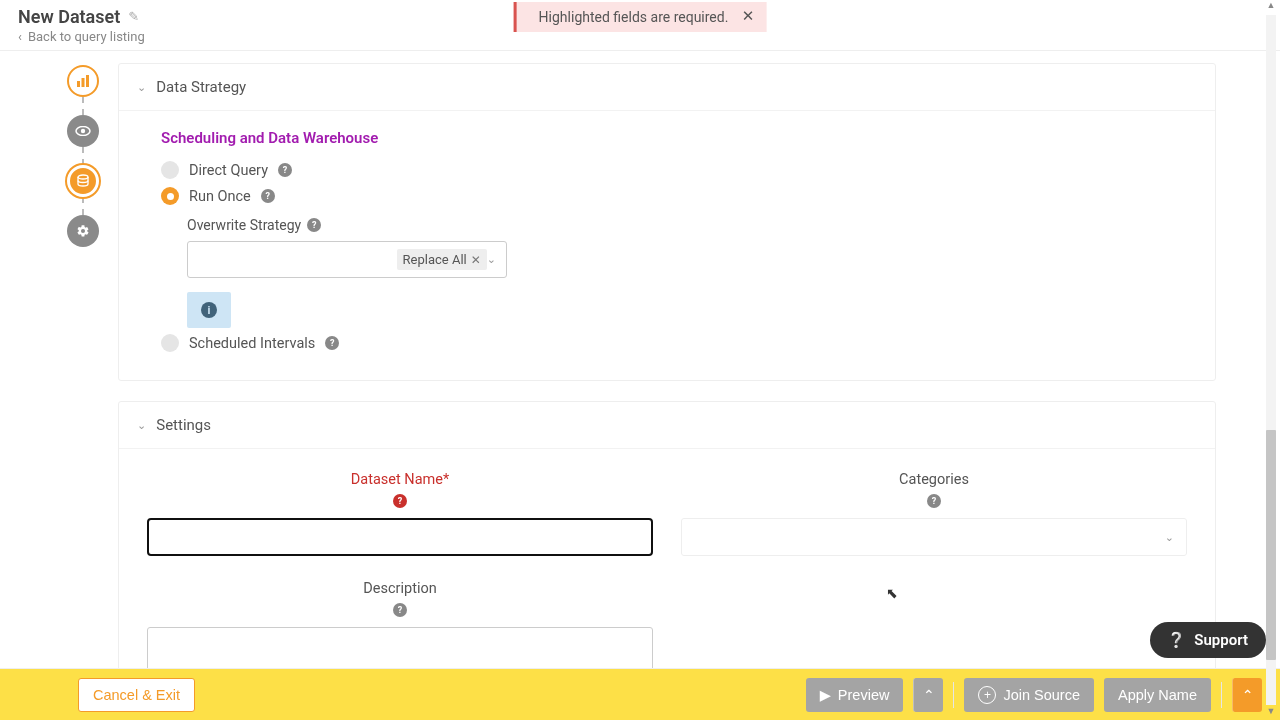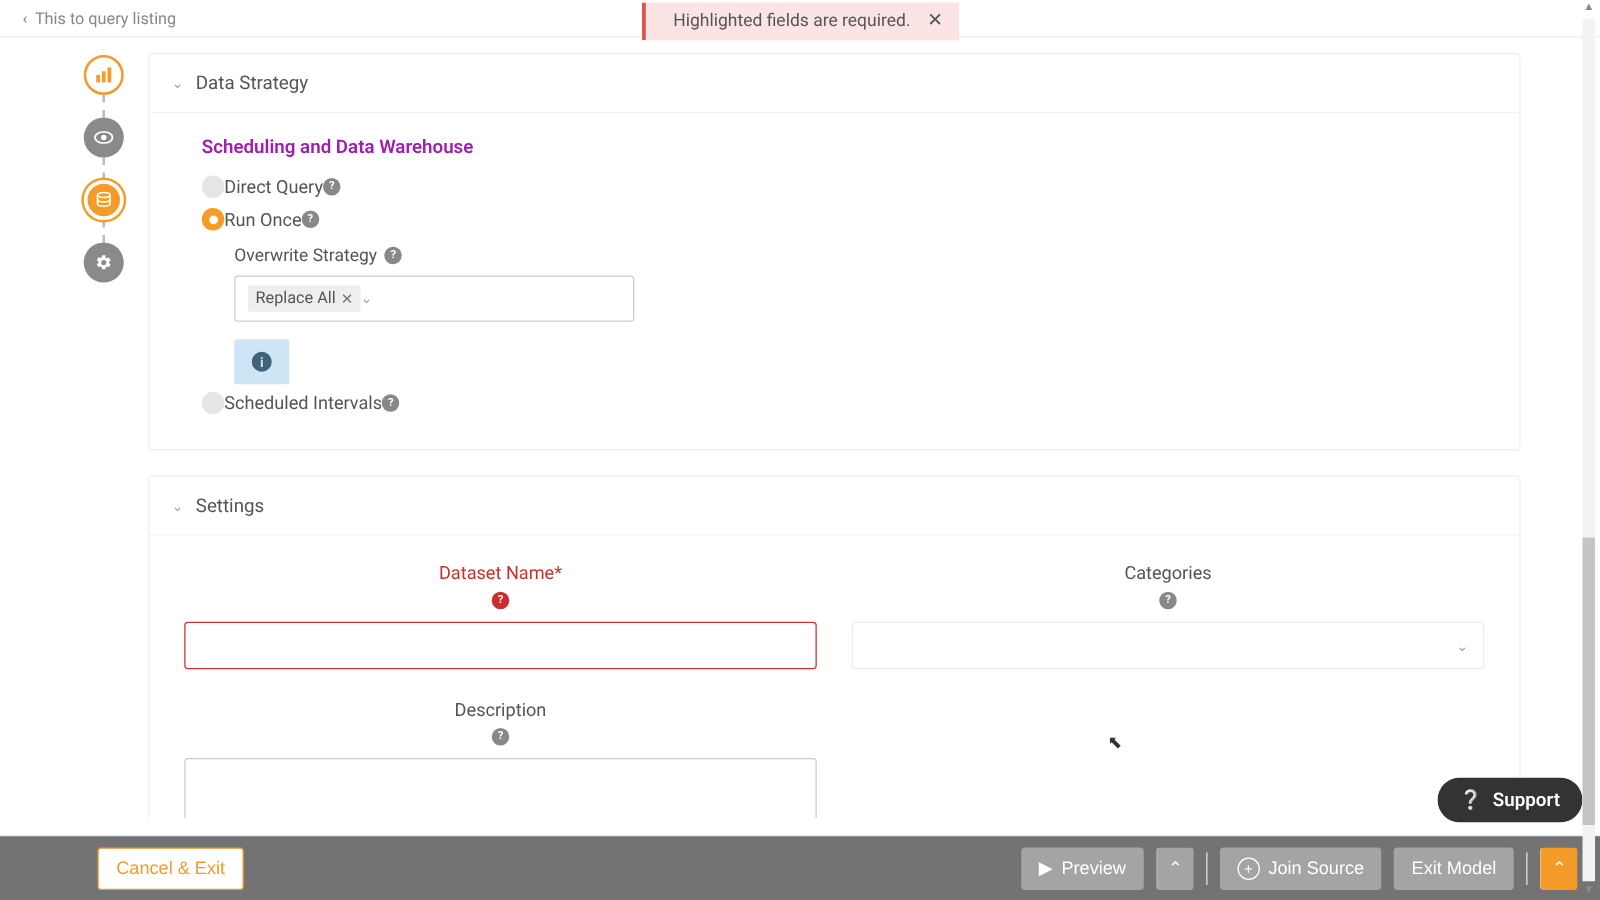--- a/index.html
+++ b/index.html
@@ -29,48 +29,48 @@
 .step-circle.active-filled { background: #f49b29; border: 3px solid #fff; box-shadow: 0 0 0 2px #f49b29; color: #fff; }
 .step-conn { width: 2px; height: 18px; border-left: 2px dashed #bbb; }
 
 
 .panel { border: 1px solid #eee; border-radius: 3px; margin-bottom: 20px; background: #fff; }
 .panel-header { padding: 14px 18px; display: flex; align-items: center; gap: 10px; font-size: 15px; color: #555; border-bottom: 1px solid #f2f2f2; }
 .collapse-caret { color: #999; cursor: pointer; font-size: 11px; }
 .panel-body { padding: 18px 30px 24px 42px; }
 
 .subhead { font-weight: 600; font-size: 15px; color: #a21caf; margin-bottom: 10px; }
-.radio-row { display: flex; align-items: center; gap: 0; padding: 4px 0; font-size: 14.5px; color: #555; }
+.radio-row { display: flex; align-items: center; gap: 10px; padding: 4px 0; font-size: 14.5px; color: #555; }
 .radio-dot { width: 18px; height: 18px; border-radius: 50%; background: #e5e5e5; cursor: pointer; }
 .radio-dot.selected { background: #f49b29; display: flex; align-items: center; justify-content: center; }
 .radio-dot.selected::after { content: ""; width: 7px; height: 7px; border-radius: 50%; background: #fff; }
 .radio-indent { margin-left: 26px; margin-top: 8px; }
 .field-label { font-size: 14px; color: #555; margin-bottom: 8px; display: flex; gap: 6px; align-items: center; }
 .help-icon { width: 14px; height: 14px; border-radius: 50%; background: #888; color: #fff; font-size: 9px; display: inline-flex; align-items: center; justify-content: center; font-weight: bold; }
 
-.tag-select { width: 320px; border: 1px solid #ccc; border-radius: 3px; padding: 7px 10px; display: flex; align-items: center; justify-content: flex-start; cursor: pointer; }
+.tag-select { width: 320px; border: 1px solid #ccc; border-radius: 3px; padding: 7px 10px; display: flex; align-items: center; justify-content: flex-end; cursor: pointer; }
 .tag-chip { background: #eee; border-radius: 2px; padding: 3px 6px; font-size: 13px; color: #555; display: inline-flex; align-items: center; gap: 4px; }
 .tag-x { font-size: 12px; color: #777; cursor: pointer; }
 .chev-down { color: #999; font-size: 11px; }
 
 .info-strip { margin-top: 14px; background: #cee5f5; color: #41637a; padding: 10px 14px; font-size: 14px; display: flex; align-items: center; gap: 10px; border-radius: 2px; width: fit-content; }
 .info-icon { width: 16px; height: 16px; border-radius: 50%; background: #41637a; color: #cee5f5; font-size: 11px; font-weight: bold; display: flex; align-items: center; justify-content: center; }
 
 
 .settings-grid { display: grid; grid-template-columns: 1fr 1fr; gap: 24px 28px; padding: 22px 28px 30px; }
 .form-label { font-size: 14.5px; color: #555; margin-bottom: 10px; display: flex; gap: 6px; align-items: center; flex-direction: column; }
 .form-label.error { color: #c9302c; }
 .help-icon.error { background: #c9302c; }
 .text-input { width: 100%; height: 38px; border: 1px solid #ccc; border-radius: 3px; padding: 6px 10px; font-size: 14px; }
 .text-input.error { border-color: #c9302c; }
 .textarea { width: 100%; height: 88px; border: 1px solid #ccc; border-radius: 3px; padding: 8px 10px; font-size: 14px; resize: none; font-family: inherit; }
 .select-empty { width: 100%; height: 38px; border: 1px solid #eee; border-radius: 3px; display: flex; align-items: center; justify-content: flex-end; padding: 0 12px; color: #ccc; cursor: pointer; }
 
 
-.footer { position: absolute; bottom: 0; left: 0; right: 0; height: 52px; border-top: 1px solid #eee; display: flex; align-items: center; justify-content: space-between; padding: 0 18px 0 78px; background: #737373; }
+.footer { position: absolute; bottom: 0; left: 0; right: 0; height: 52px; border-top: 1px solid #eee; display: flex; align-items: center; justify-content: space-between; padding: 0 18px 0 78px; background: #fde047; }
 .btn { height: 34px; border-radius: 3px; padding: 0 14px; font-size: 14.5px; font-weight: 500; display: inline-flex; align-items: center; gap: 7px; cursor: pointer; border: none; }
 .btn-outline { background: #fff; border: 1px solid #f49b29; color: #f49b29; }
 .btn-grey { background: #a4a4a4; color: #fff; }
 .btn-orange { background: #f49b29; color: #fff; }
 .foot-right { display: flex; align-items: center; gap: 10px; }
 .split-right { width: 30px; height: 34px; background: #a4a4a4; color: #fff; display: flex; align-items: center; justify-content: center; border-radius: 3px; cursor: pointer; border-left: 1px solid rgba(255,255,255,0.3); }
 .split-right.orange { background: #f49b29; }
 .vr { width: 1px; height: 26px; background: #e5e5e5; }
 .circle-plus { width: 18px; height: 18px; border: 1.5px solid #fff; border-radius: 50%; display: inline-flex; align-items: center; justify-content: center; font-size: 12px; }
 
@@ -83,23 +83,27 @@
 
 .scrollbar-mimic { position: absolute; right: 2px; top: 0; width: 13px; height: 100%; }
 .sb-track { position: absolute; top: 15px; bottom: 15px; right: 2px; width: 10px; background: #f3f3f3; }
 .sb-thumb { position: absolute; right: 2px; width: 10px; background: #c5c5c5; top: 430px; height: 230px; border-radius: 1px; }
 .sb-btn { position: absolute; right: 0; width: 14px; height: 14px; font-size: 9px; color: #888; text-align: center; }
 </style>
 </head>
 <body>
 
 <div class="header">
+  <div class="title-row">
+    <span class="title">New Dataset</span>
+    <span class="edit-icon">✎</span>
+  </div>
   <div class="back-link">
     <span>‹</span>
-    <span>This to query listing</span>
+    <span>Back to query listing</span>
   </div>
 </div>
 
 <div class="alert-required">
   <span>Highlighted fields are required.</span>
   <span class="alert-close">✕</span>
 </div>
 
 <div class="divider"></div>
 
@@ -228,21 +232,21 @@
       <span>▶</span>
       <span>Preview</span>
     </button>
     <div class="split-right">⌃</div>
     <div class="vr"></div>
     <button class="btn btn-grey">
       <span class="circle-plus">+</span>
       <span>Join Source</span>
     </button>
     <button class="btn btn-grey">
-      <span>Exit Model</span>
+      <span>Apply Name</span>
     </button>
     <div class="vr"></div>
     <div class="split-right orange">⌃</div>
   </div>
 </div>
 
 <div class="support-pill">
   <span>❔</span>
   <span>Support</span>
 </div>

